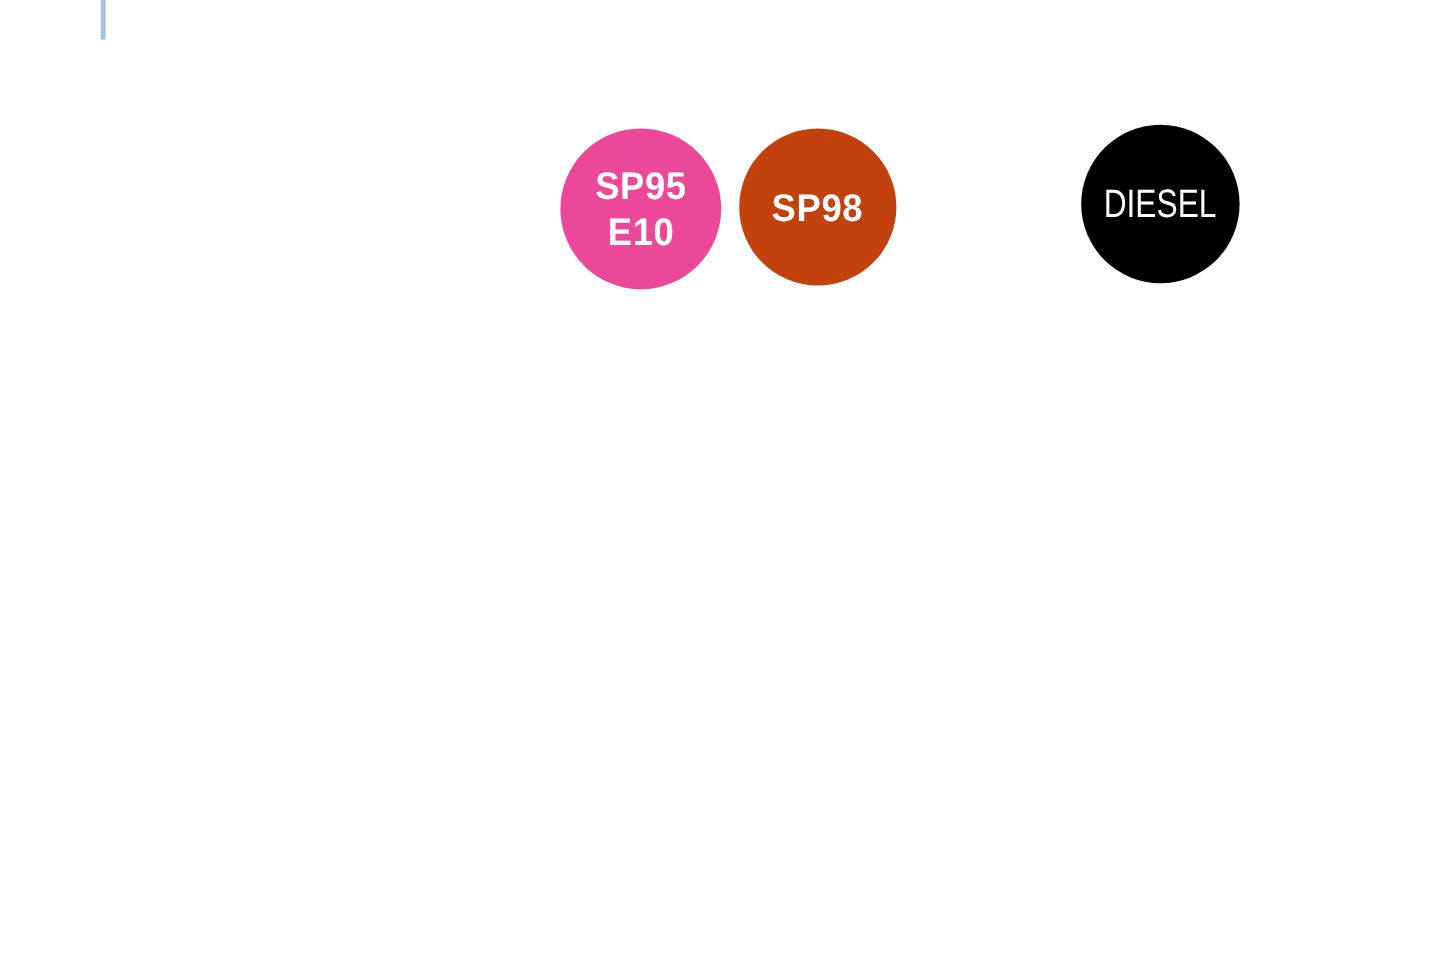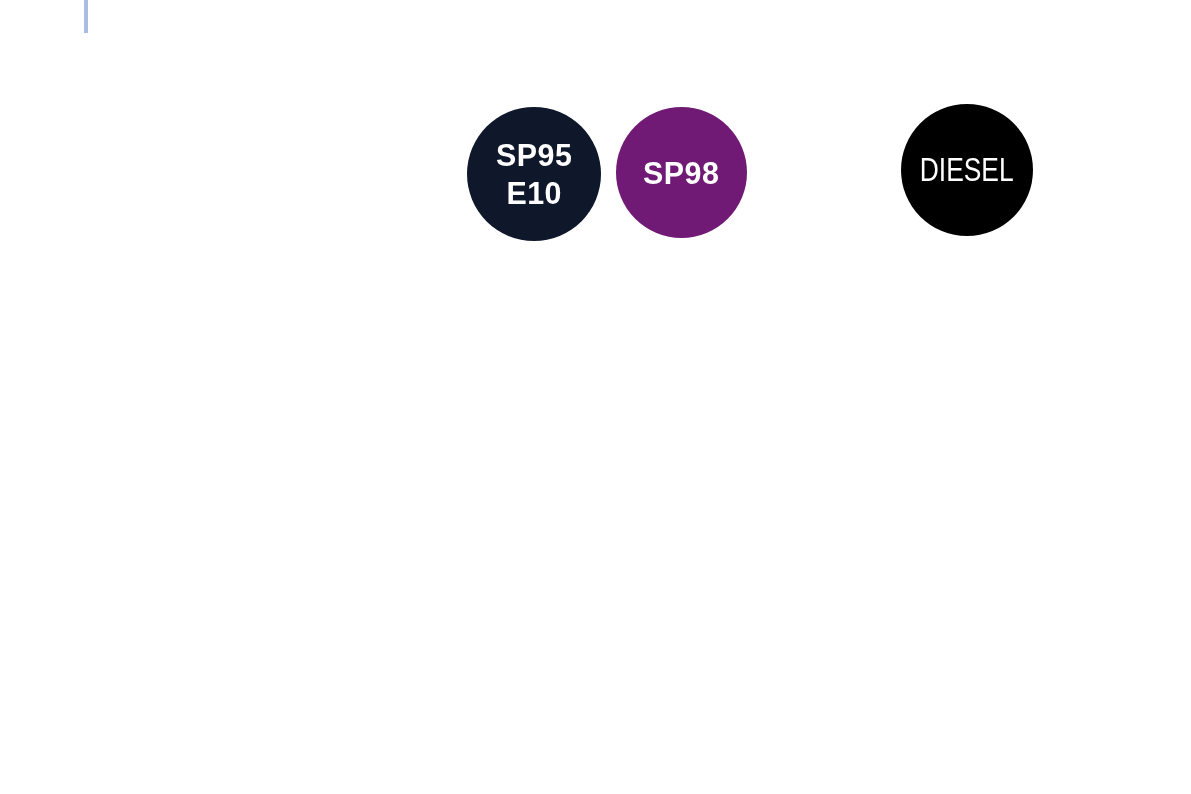--- a/index.html
+++ b/index.html
@@ -51,24 +51,24 @@
     line-height: 36px;
     transform: scaleX(0.8);
     display: block;
   }
 </style>
 </head>
 <body>
 
 <div class="cursor-bar" style="background: rgb(168, 189, 226);"></div>
 
-<div class="badge badge-sp95e10" style="background: #0f172a;">
+<div class="badge badge-sp95e10" style="background: #ec4899;">
   <span class="green-label">SP95</span>
   <span class="green-label">E10</span>
 </div>
 
-<div class="badge badge-sp98" style="background: #701a75;">
+<div class="badge badge-sp98" style="background: #c2410c;">
   <span class="green-label">SP98</span>
 </div>
 
 <div class="badge badge-diesel" style="background: #000000;">
   <span class="diesel-label">DIESEL</span>
 </div>
 
 </body></html>

